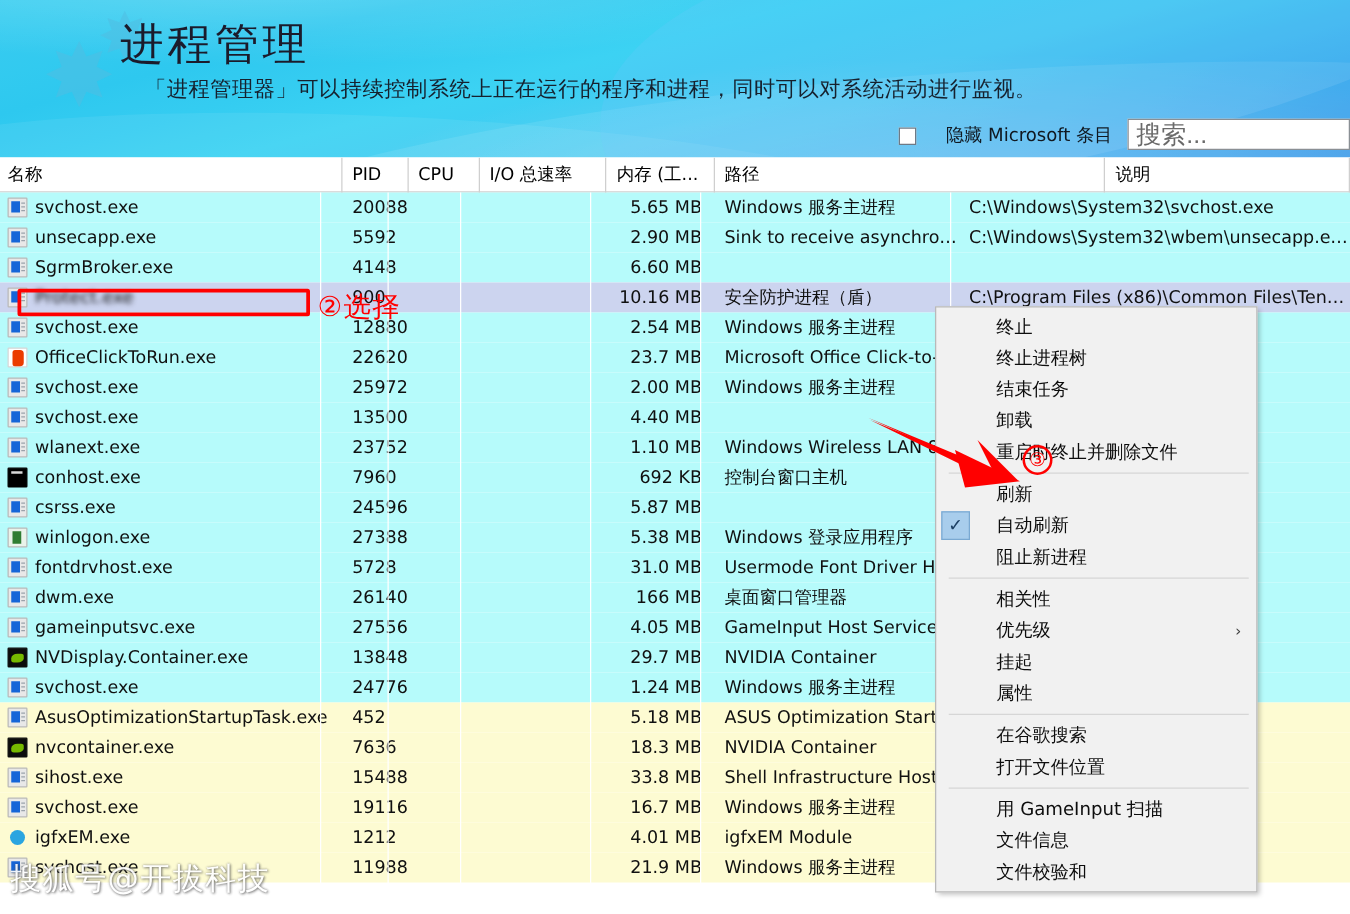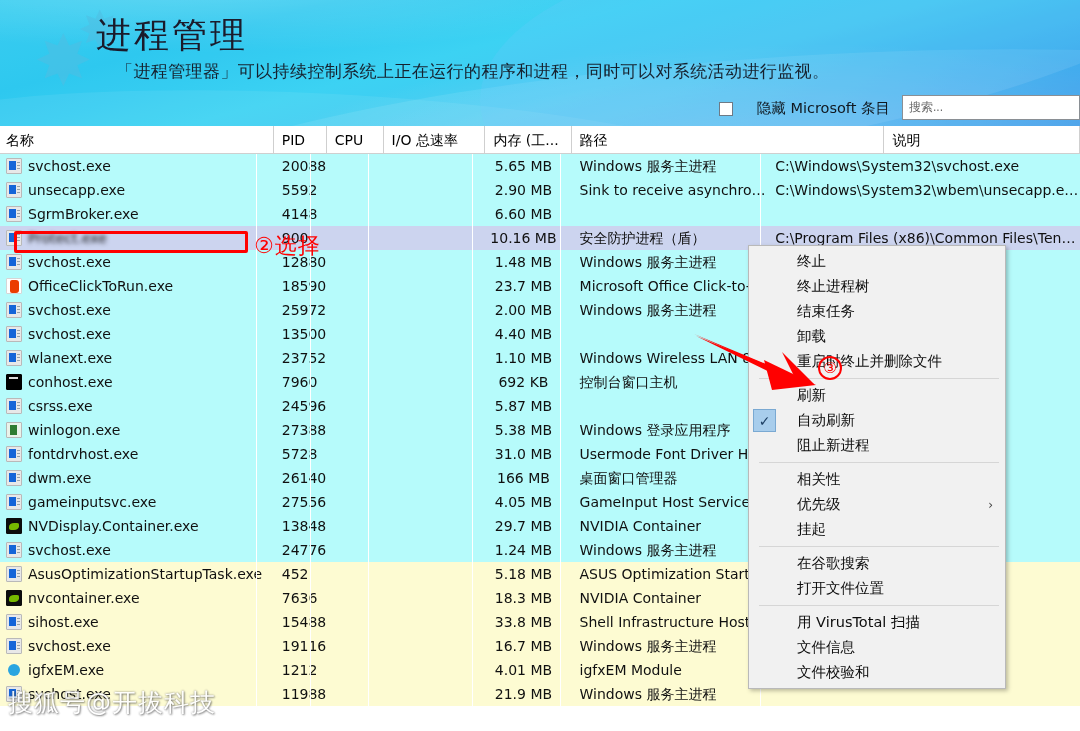--- a/index.html
+++ b/index.html
@@ -80,21 +80,21 @@
   }
   #search-box {
     position: absolute;
     right: 0px; top: 95px;
     width: 178px; height: 25px;
     background: #ffffff;
     border: 1px solid #8a8f94;
     box-sizing: border-box;
     display: flex; align-items: center;
     padding-left: 6px;
-    font-size: 12px;
+    font-size: 20px;
     color: #6a6a6a;
     font-family: Liberation Sans, sans-serif;
   }
 
   
   #table {
     position: absolute;
     left: 0; top: 126px;
     width: 1080px; height: 605px;
     background: #ffffff;
@@ -122,21 +122,21 @@
     padding-left: 8px;
     overflow: hidden;
     text-overflow: ellipsis;
     height: 24px;
     line-height: 24px;
   }
   .c-name { width: 280px; }
   .c-pid  { width: 54px; }
   .c-cpu  { width: 58px; }
   .c-io   { width: 104px; }
-  .c-mem  { width: 88px; text-align: center; padding-right: 10px; padding-left: 0; }
+  .c-mem  { width: 88px; text-align: right; padding-right: 10px; padding-left: 0; }
   .c-desc { width: 200px; }
   .c-path { width: 320px; }
 
   #head-row .c-mem { text-align: left; padding-left: 8px; padding-right: 0; }
 
   .row.cyan   { background: #b6fbfb; }
   .row.yellow { background: #fdfbd2; }
   .row.sel    { background: #ccd4ef; }
 
   
@@ -387,30 +387,30 @@
         <div class="cell c-path">C:\Program Files (x86)\Common Files\Tence...</div>
       </div>
       <div class="row cyan">
         <div class="cell c-name">
           <span class="pic win"></span>
           <span>svchost.exe</span>
         </div>
         <div class="cell c-pid">12880</div>
         <div class="cell c-cpu"></div>
         <div class="cell c-io"></div>
-        <div class="cell c-mem">1.48 MB</div>
+        <div class="cell c-mem">2.54 MB</div>
         <div class="cell c-desc">Windows 服务主进程</div>
         <div class="cell c-path"></div>
       </div>
       <div class="row cyan">
         <div class="cell c-name">
           <span class="pic office"></span>
           <span>OfficeClickToRun.exe</span>
         </div>
-        <div class="cell c-pid">18590</div>
+        <div class="cell c-pid">22620</div>
         <div class="cell c-cpu"></div>
         <div class="cell c-io"></div>
         <div class="cell c-mem">23.7 MB</div>
         <div class="cell c-desc">Microsoft Office Click-to-R...</div>
         <div class="cell c-path">crosoft s...</div>
       </div>
       <div class="row cyan">
         <div class="cell c-name">
           <span class="pic win"></span>
           <span>svchost.exe</span>
@@ -654,30 +654,33 @@
     <div class="mi">
       <span>相关性</span>
     </div>
     <div class="mi">
       <span>优先级</span>
       <span class="chev">›</span>
     </div>
     <div class="mi">
       <span>挂起</span>
     </div>
+    <div class="mi">
+      <span>属性</span>
+    </div>
     <div class="msep"></div>
     <div class="mi">
       <span>在谷歌搜索</span>
     </div>
     <div class="mi">
       <span>打开文件位置</span>
     </div>
     <div class="msep"></div>
     <div class="mi">
-      <span>用 VirusTotal 扫描</span>
+      <span>用 GameInput 扫描</span>
     </div>
     <div class="mi">
       <span>文件信息</span>
     </div>
     <div class="mi">
       <span>文件校验和</span>
     </div>
   </div>
 
 <div id="sel-box"></div>

